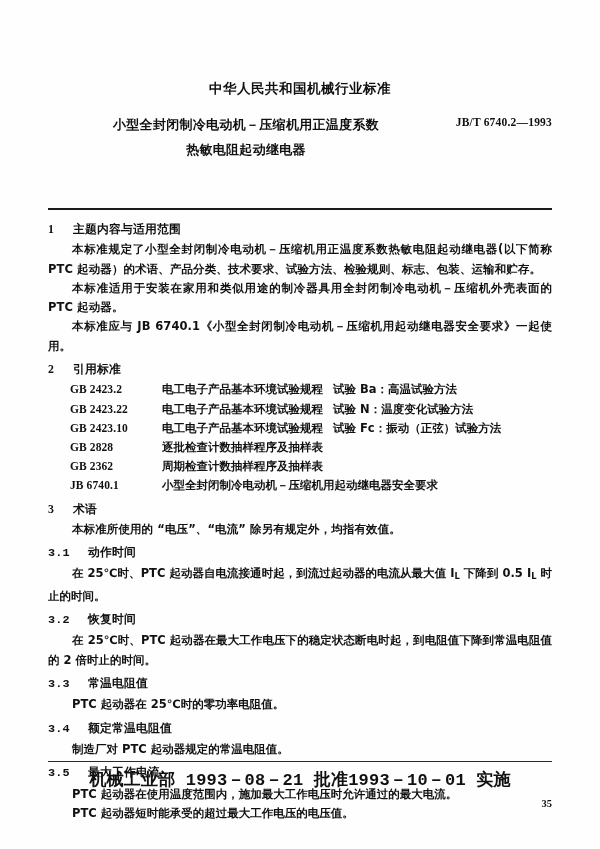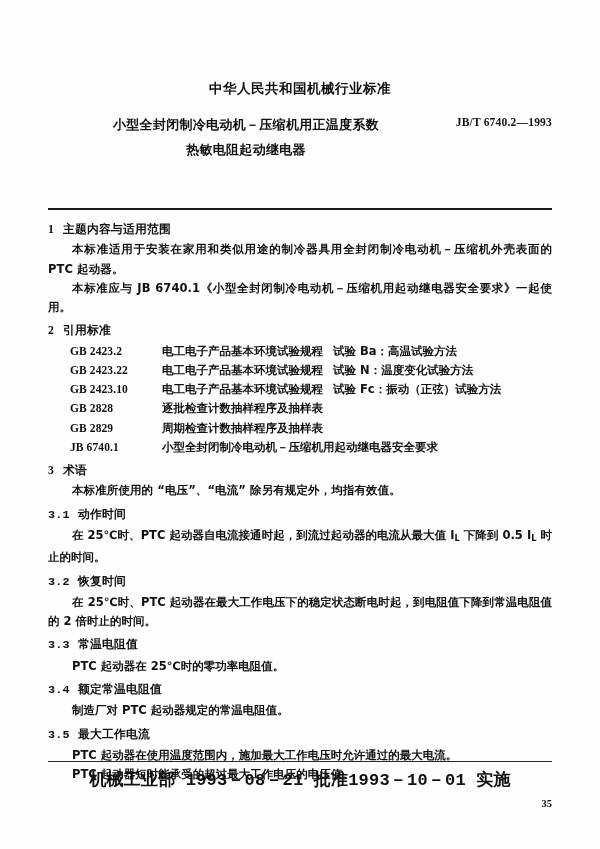--- a/index.html
+++ b/index.html
@@ -97,21 +97,21 @@
     display: inline-block;
     min-width: 13px;
     font-family: "Liberation Serif", "DejaVu Serif", serif;
   }
   .sec-head .sub-num {
     display: inline-block;
     min-width: 28px;
     font-family: Liberation Mono, monospace;
   }
   .sec-head .htext {
-    margin-left: 2px;
+    margin-left: 12px;
   }
   p.para {
     margin: 0;
     text-indent: 24px;
     text-align: justify;
     letter-spacing: 0.1px;
     font-weight: bold;
     font-size: 11.5px;
     line-height: 19.3px;
   }
@@ -194,20 +194,21 @@
     </div>
   </div>
 
   <div class="rule-top"></div>
 
   <div class="content">
 
     <div class="sec-head">
       <span class="num">1</span><span class="htext">主题内容与适用范围</span>
     </div>
+    <p class="para">本标准规定了小型全封闭制冷电动机－压缩机用正温度系数热敏电阻起动继电器(以下简称 PTC 起动器）的术语、产品分类、技术要求、试验方法、检验规则、标志、包装、运输和贮存。</p>
     <p class="para">本标准适用于安装在家用和类似用途的制冷器具用全封闭制冷电动机－压缩机外壳表面的 PTC 起动器。</p>
     <p class="para">本标准应与 JB 6740.1《小型全封闭制冷电动机－压缩机用起动继电器安全要求》一起使用。</p>
 
     <div class="sec-head">
       <span class="num">2</span><span class="htext">引用标准</span>
     </div>
     <div class="ref-list">
       <div class="ref-row">
         <span class="ref-code">GB 2423.2</span>
         <span class="ref-title"><span>电工电子产品基本环境试验规程</span><span class="gap"></span><span>试验 Ba：高温试验方法</span></span>
@@ -218,21 +219,21 @@
       </div>
       <div class="ref-row">
         <span class="ref-code">GB 2423.10</span>
         <span class="ref-title"><span>电工电子产品基本环境试验规程</span><span class="gap"></span><span>试验 Fc：振动（正弦）试验方法</span></span>
       </div>
       <div class="ref-row">
         <span class="ref-code">GB 2828</span>
         <span class="ref-title"><span>逐批检查计数抽样程序及抽样表</span></span>
       </div>
       <div class="ref-row">
-        <span class="ref-code">GB 2829</span>
+        <span class="ref-code">GB 2362</span>
         <span class="ref-title"><span>周期检查计数抽样程序及抽样表</span></span>
       </div>
       <div class="ref-row">
         <span class="ref-code">JB 6740.1</span>
         <span class="ref-title"><span>小型全封闭制冷电动机－压缩机用起动继电器安全要求</span></span>
       </div>
     </div>
 
     <div class="sec-head">
       <span class="num">3</span><span class="htext">术语</span>

